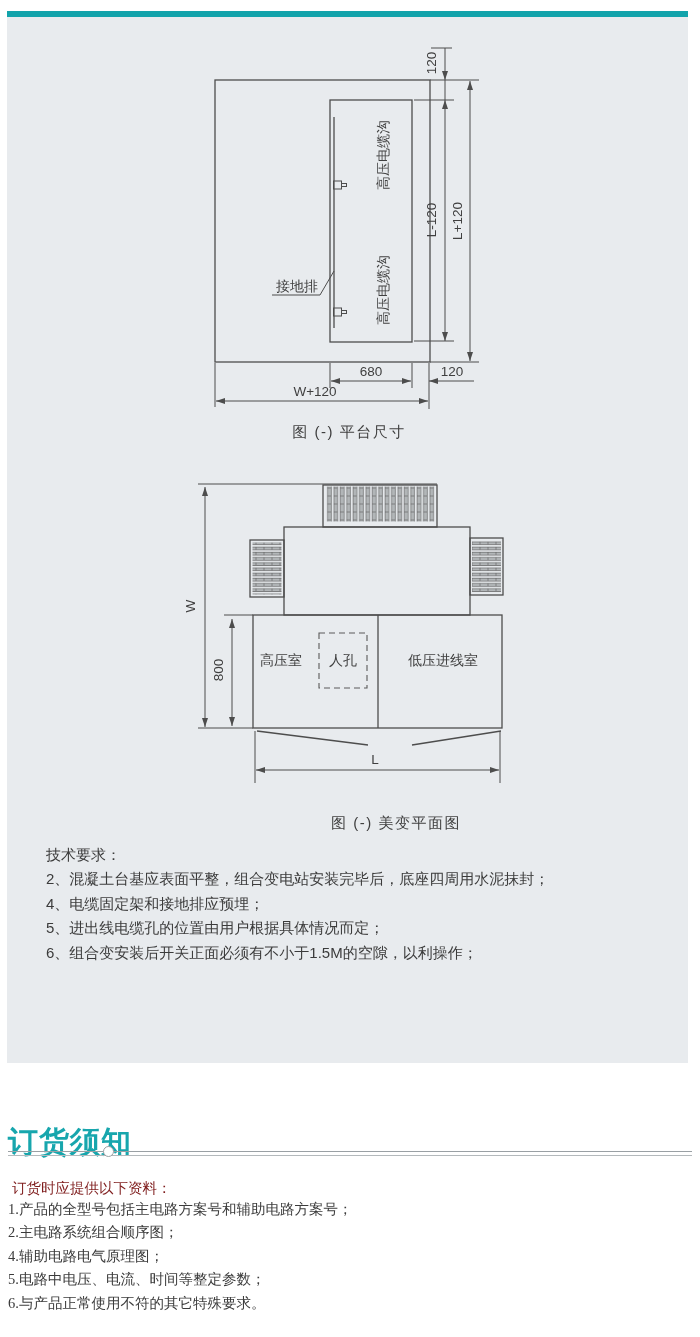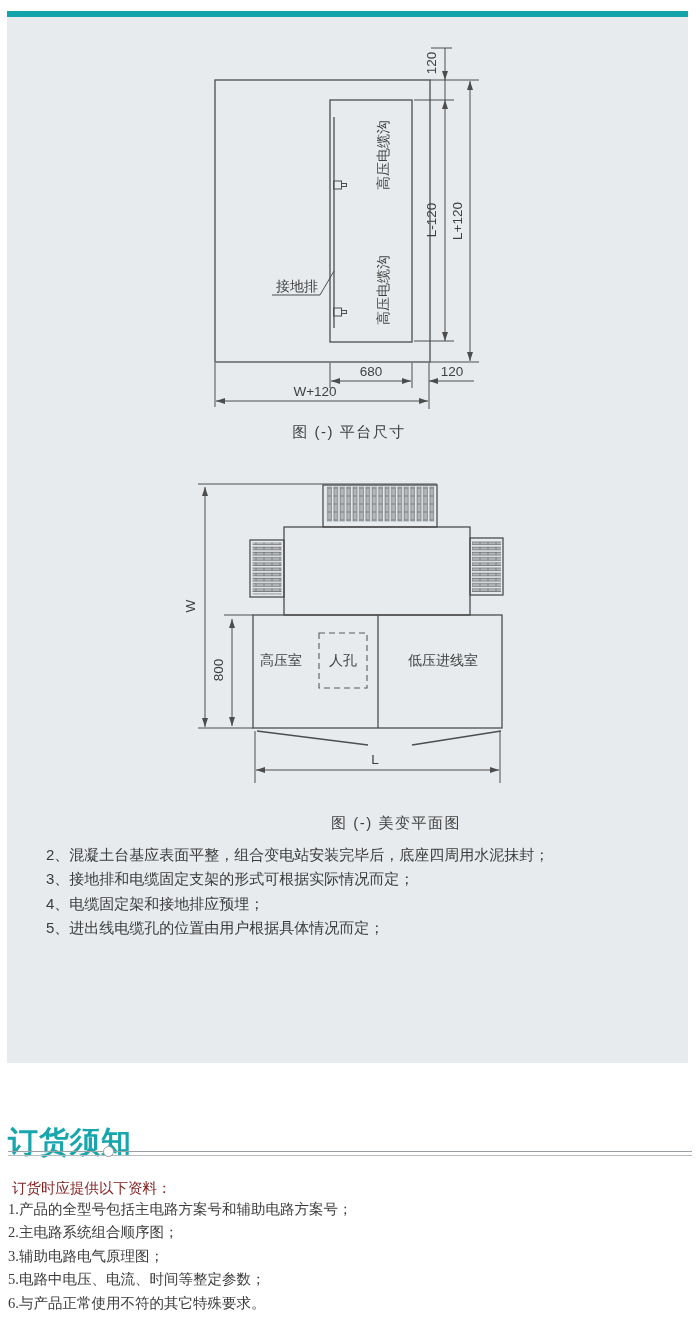--- a/index.html
+++ b/index.html
@@ -160,32 +160,33 @@
       <line class="dim-line" x1="500" y1="731" x2="500" y2="783"></line>
       <line class="dim-line" x1="256" y1="770" x2="499" y2="770" marker-start="url(#arrL)" marker-end="url(#arrR)"></line>
       <text class="dim-text" text-anchor="middle" x="375" y="764">L</text>
     </g>
 
     <text class="caption" text-anchor="middle" x="396" y="828">图 (-) 美变平面图</text>
   </g>
 </svg>
 
 <div class="tech-block">
+  <p>技术要求：</p>
   <p>2、混凝土台基应表面平整，组合变电站安装完毕后，底座四周用水泥抹封；</p>
-  <p>3、接地排和电缆固定支架的形式可根据实际情况而定；</p>
   <p>4、电缆固定架和接地排应预埋；</p>
   <p>5、进出线电缆孔的位置由用户根据具体情况而定；</p>
+  <p>6、组合变安装后开关正面必须有不小于1.5M的空隙，以利操作；</p>
 </div>
 
 <div class="order-section">
   <h2 class="order-title">订货须知</h2>
   <div class="order-rule">
     <span class="rule-ring"></span>
   </div>
   <p class="order-intro">订货时应提供以下资料：</p>
   <div class="order-list">
     <p>1.产品的全型号包括主电路方案号和辅助电路方案号；</p>
     <p>2.主电路系统组合顺序图；</p>
-    <p>3.辅助电路电气原理图；</p>
+    <p>4.辅助电路电气原理图；</p>
     <p>5.电路中电压、电流、时间等整定参数；</p>
     <p>6.与产品正常使用不符的其它特殊要求。</p>
   </div>
 </div>
 
 </body></html>

